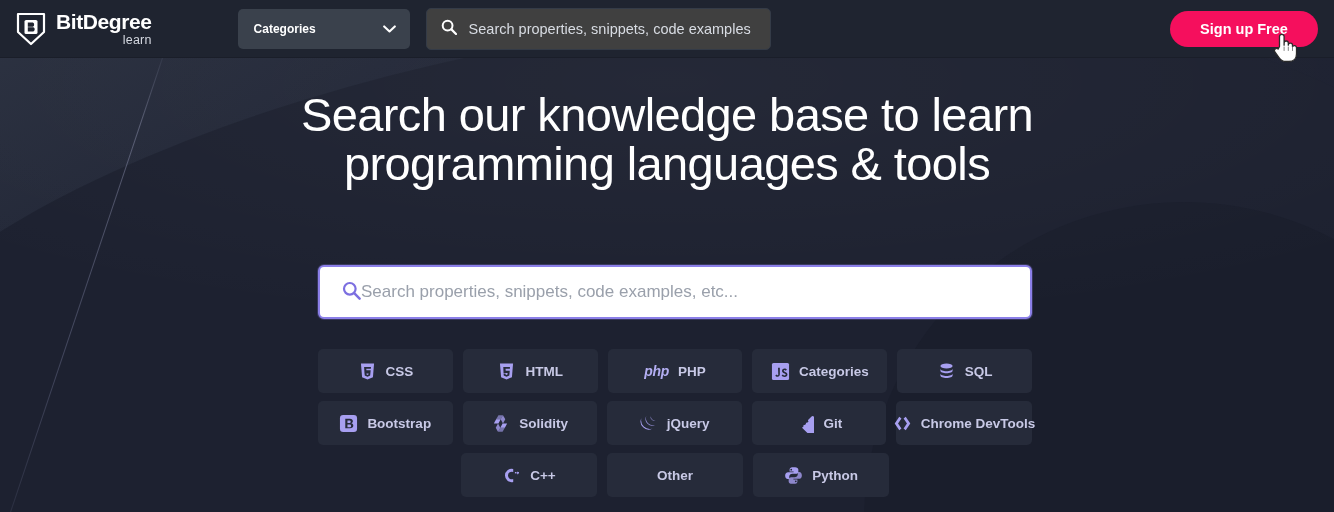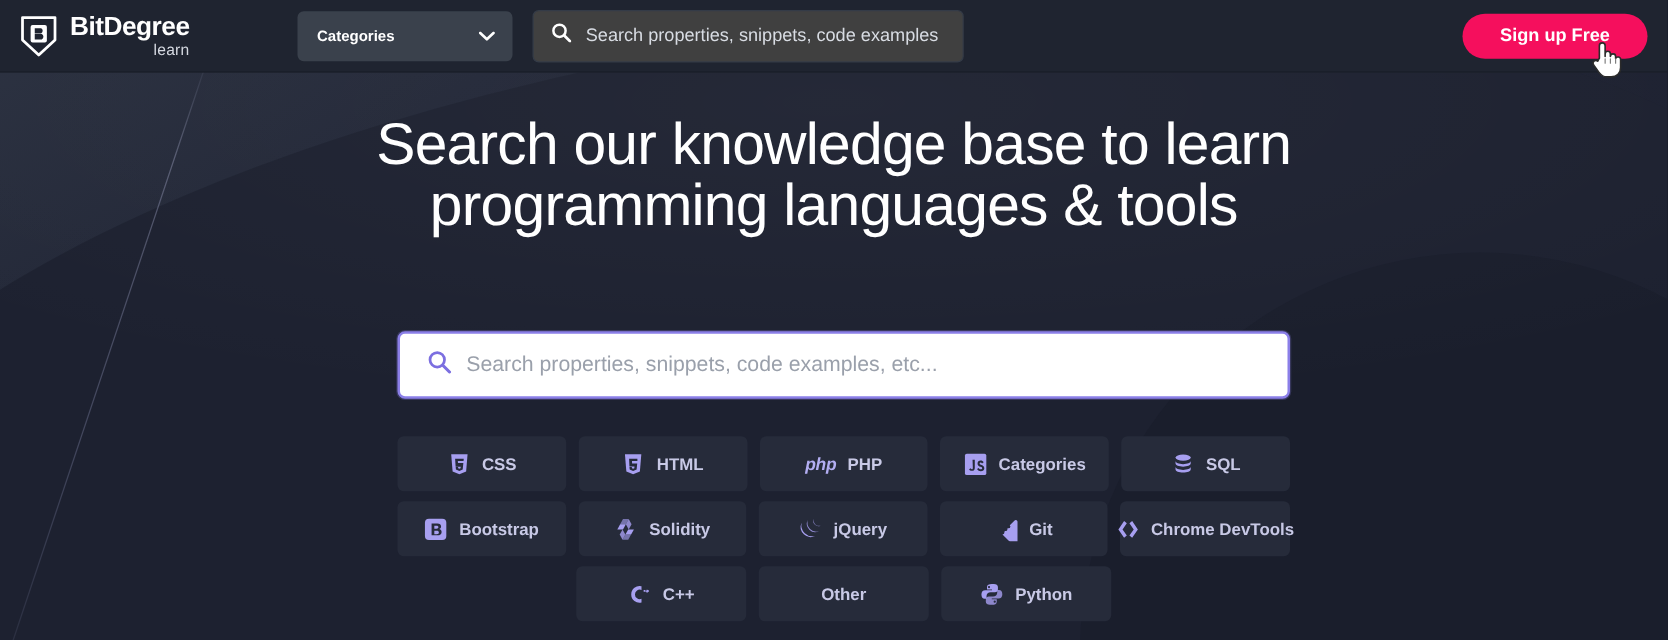--- a/index.html
+++ b/index.html
@@ -136,21 +136,21 @@
   }
 
   .mainsearch {
     position: absolute; left: 318px; top: 207px;
     width: 714px; height: 54px;
     background: #ffffff;
     border: 2px solid #8b7fe8;
     border-radius: 6px;
     display: flex; align-items: center;
     padding: 0 22px;
-    gap: 12px;
+    gap: 0;
     box-shadow: 0 0 0 1px rgba(139,127,232,.25);
     cursor: text;
   }
   .mainsearch .mag2 { width: 19px; height: 19px; flex: none; }
   .mainsearch-ph { color: #9aa0ab; font-size: 17px; }
 
   
   .tiles {
     position: absolute; left: 318px; top: 291px;
     width: 714px;

